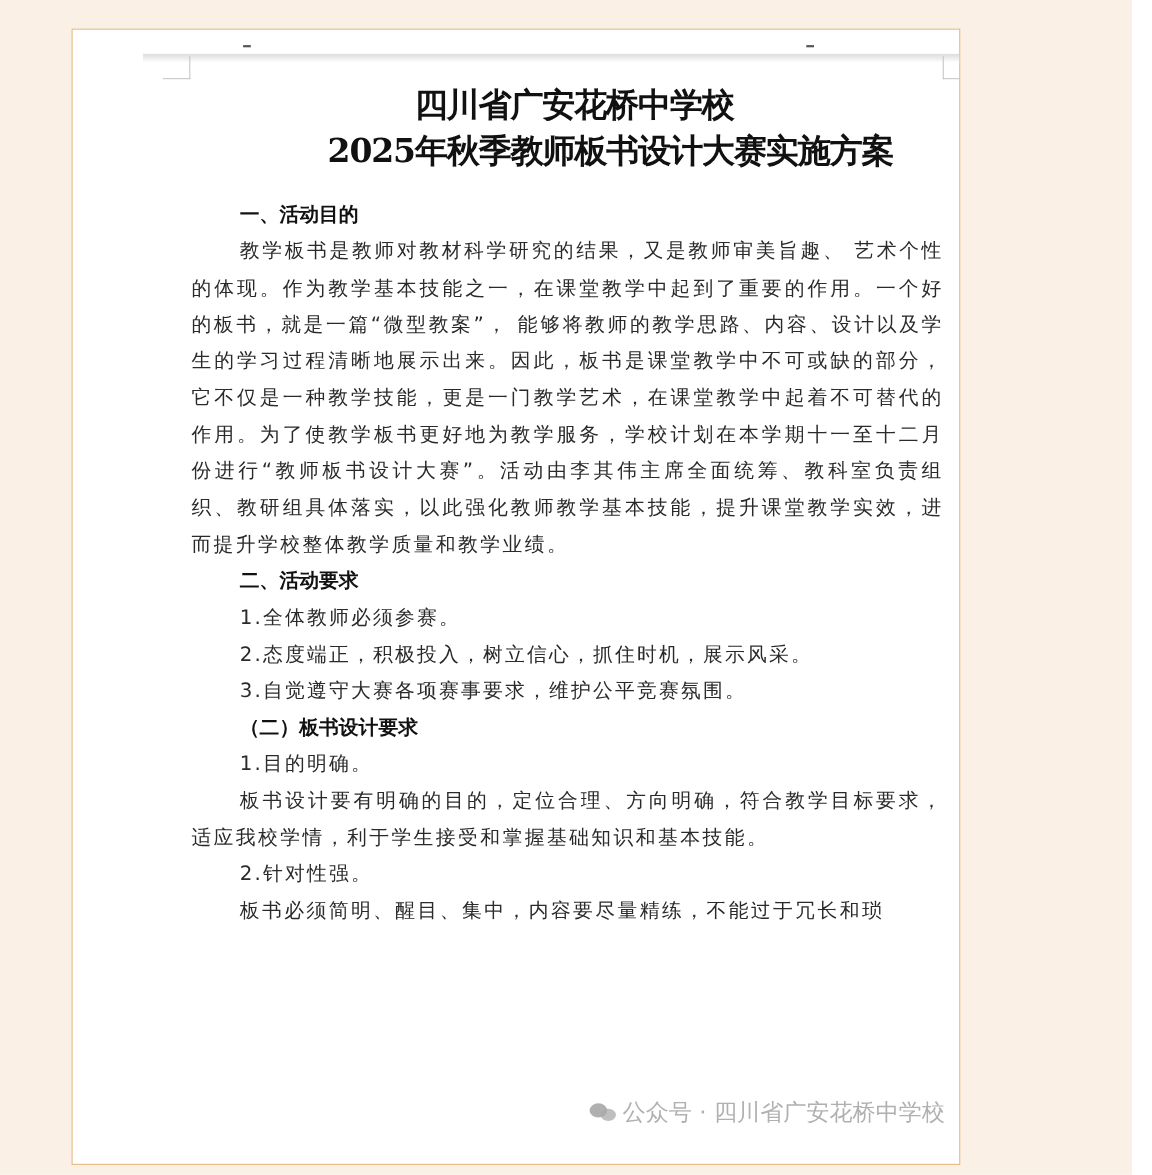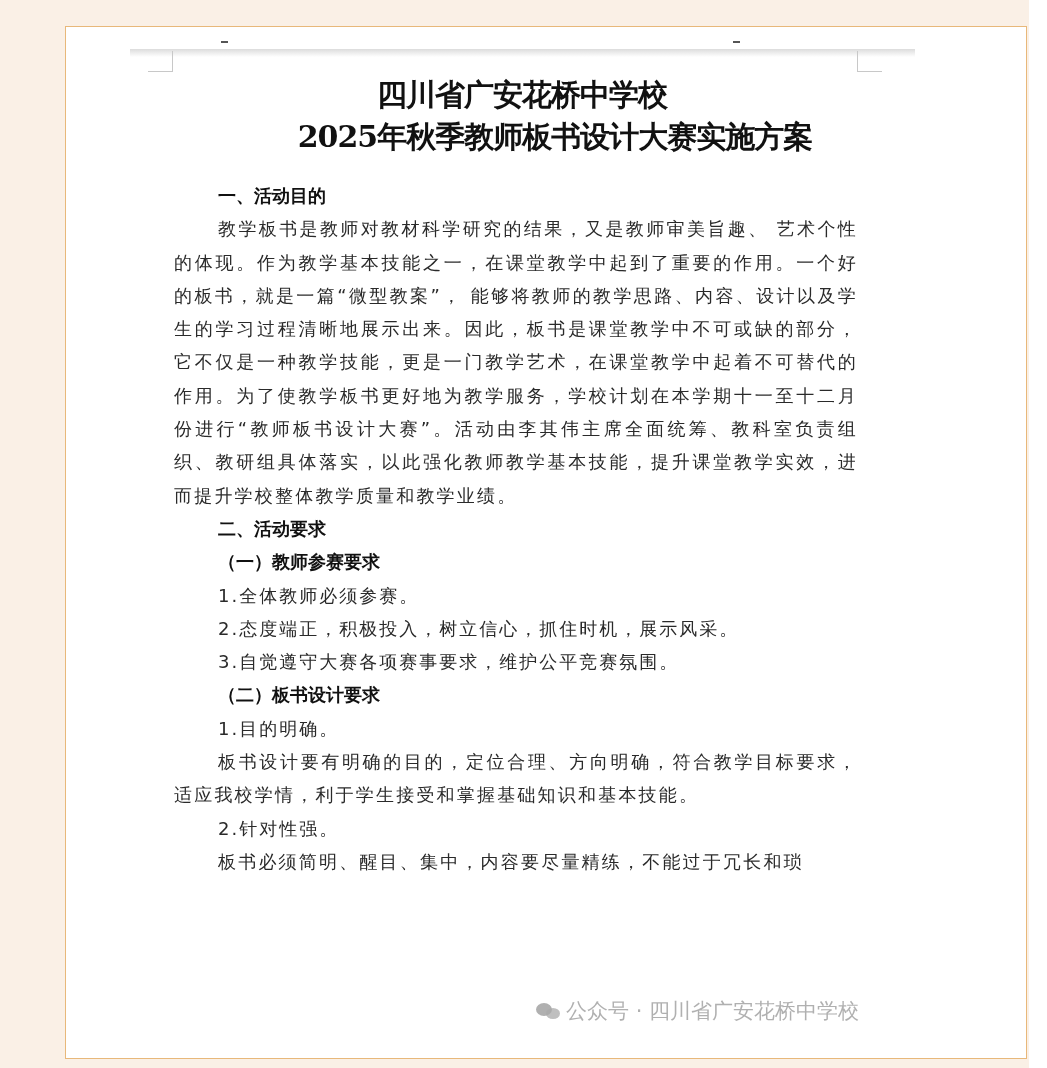--- a/index.html
+++ b/index.html
@@ -9,21 +9,21 @@
       position: relative; overflow: hidden;
       font-family: "DejaVu Serif", serif;
     }
     .bg-panel {
       position: absolute; left: 0; top: 0;
       width: 1029px; height: 1068px;
       background: #faf0e6;
     }
     .doc-frame {
       position: absolute; left: 65px; top: 26px;
-      width: 962px; height: 1033px;
+      width: 808px; height: 1033px;
       background: #ffffff;
       border: 1px solid #e8b87a;
       box-sizing: border-box;
       overflow: hidden;
     }
     .page-gap-shadow {
       position: absolute; left: 64px; top: 22px;
       width: 785px; height: 8px;
       background: linear-gradient(#dcdcdc, #ffffff);
     }
@@ -88,21 +88,20 @@
 
   <div class="title title-1">四川省广安花桥中学校</div>
   <div class="title title-2">2025年秋季教师板书设计大赛实施方案</div>
 
   <div class="content">
     <p class="h-section">一、活动目的</p>
     <p class="para">教学板书是教师对教材科学研究的结果，又是教师审美旨趣、 艺术个性的体现。作为教学基本技能之一，在课堂教学中起到了重要的作用。一个好的板书，就是一篇“微型教案”， 能够将教师的教学思路、内容、设计以及学生的学习过程清晰地展示出来。因此，板书是课堂教学中不可或缺的部分，它不仅是一种教学技能，更是一门教学艺术，在课堂教学中起着不可替代的作用。为了使教学板书更好地为教学服务，学校计划在本学期十一至十二月份进行“教师板书设计大赛”。活动由李其伟主席全面统筹、教科室负责组织、教研组具体落实，以此强化教师教学基本技能，提升课堂教学实效，进而提升学校整体教学质量和教学业绩。</p>
 
     <p class="h-section">二、活动要求</p>
 
-    <p class="h-sub">（一）教师参赛要求</p>
     <p class="item">1.全体教师必须参赛。</p>
     <p class="item">2.态度端正，积极投入，树立信心，抓住时机，展示风采。</p>
     <p class="item">3.自觉遵守大赛各项赛事要求，维护公平竞赛氛围。</p>
 
     <p class="h-sub">（二）板书设计要求</p>
     <p class="item">1.目的明确。</p>
     <p class="para">板书设计要有明确的目的，定位合理、方向明确，符合教学目标要求，适应我校学情，利于学生接受和掌握基础知识和基本技能。</p>
     <p class="item">2.针对性强。</p>
     <p class="para" style="white-space:nowrap;overflow:hidden;">板书必须简明、醒目、集中，内容要尽量精练，不能过于冗长和琐</p>
   </div>

